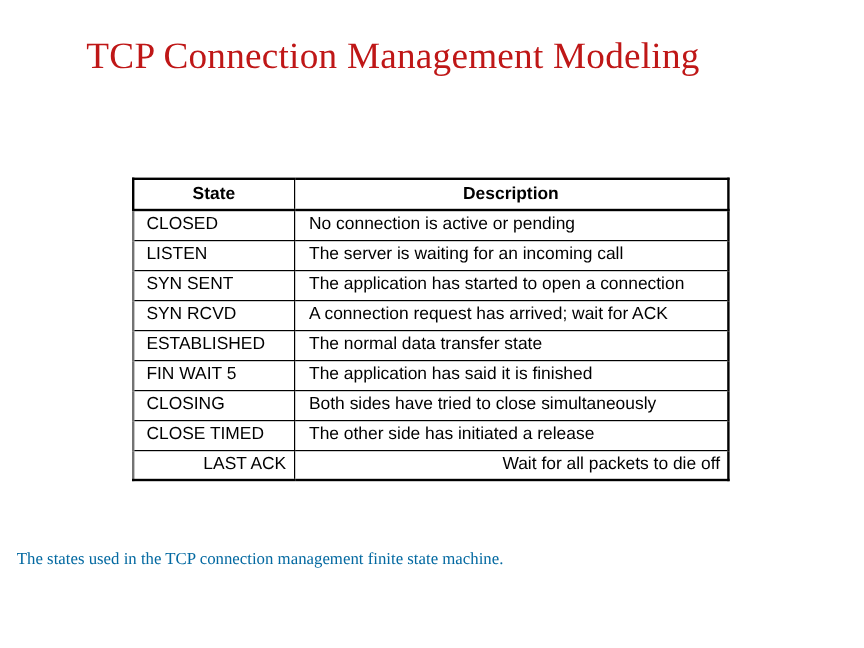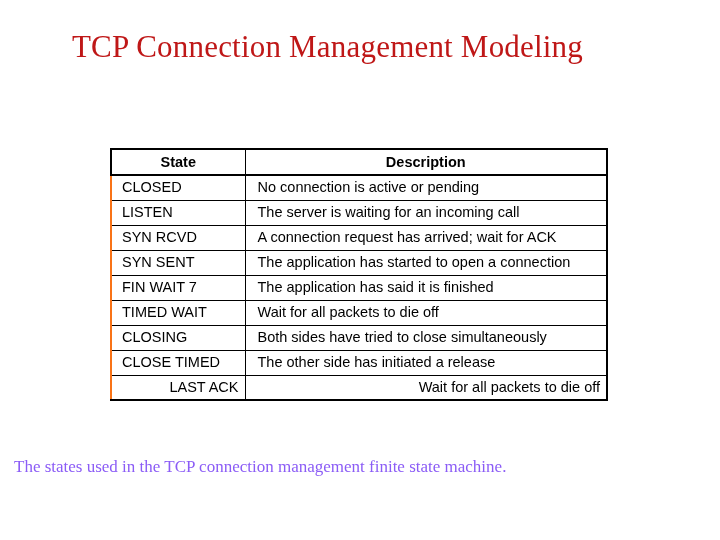--- a/index.html
+++ b/index.html
@@ -72,21 +72,21 @@
     height: 26px;
     padding: 0 4px;
   }
   table.state-table thead th.th-state { border-left: 2px solid #000000; }
   table.state-table thead th.th-desc  { border-right: 2px solid #000000; }
 
   
   table.state-table tbody td.cell-state {
     text-align: left;
     padding: 0 6px 0 10px;
-    border-left: 2px solid #f97316;
+    border-left: 2px solid #737373;
     white-space: nowrap;
   }
   table.state-table tbody td.cell-desc {
     text-align: left;
     padding: 0 6px 0 12px;
     border-right: 2px solid #000000;
     white-space: nowrap;
   }
   table.state-table tbody tr:last-child td {
     border-bottom: 2px solid #000000;
@@ -94,23 +94,23 @@
   }
 
   
   .caption {
     position: absolute;
     left: 14px;
     top: 455px;
     width: 700px;
     text-align: left;
     font-family: "Liberation Serif", "DejaVu Serif", serif;
-    font-size: 17px;
+    font-size: 14px;
     line-height: 24px;
-    color: #8b5cf6;
+    color: #0369a1;
     white-space: nowrap;
   }
 </style>
 </head>
 <body>
 
 <div class="slide-title">TCP Connection Management Modeling</div>
 
 <div class="table-wrap">
   <table class="state-table">
@@ -128,34 +128,34 @@
 
     <tr>
           <td class="cell-state">CLOSED</td>
           <td class="cell-desc">No connection is active or pending</td>
         </tr>
         <tr>
           <td class="cell-state">LISTEN</td>
           <td class="cell-desc">The server is waiting for an incoming call</td>
         </tr>
         <tr>
+          <td class="cell-state">SYN SENT</td>
+          <td class="cell-desc">The application has started to open a connection</td>
+        </tr>
+        <tr>
           <td class="cell-state">SYN RCVD</td>
           <td class="cell-desc">A connection request has arrived; wait for ACK</td>
         </tr>
         <tr>
-          <td class="cell-state">SYN SENT</td>
-          <td class="cell-desc">The application has started to open a connection</td>
+          <td class="cell-state">ESTABLISHED</td>
+          <td class="cell-desc">The normal data transfer state</td>
         </tr>
         <tr>
-          <td class="cell-state">FIN WAIT 7</td>
+          <td class="cell-state">FIN WAIT 5</td>
           <td class="cell-desc">The application has said it is finished</td>
-        </tr>
-        <tr>
-          <td class="cell-state">TIMED WAIT</td>
-          <td class="cell-desc">Wait for all packets to die off</td>
         </tr>
         <tr>
           <td class="cell-state">CLOSING</td>
           <td class="cell-desc">Both sides have tried to close simultaneously</td>
         </tr>
         <tr>
           <td class="cell-state">CLOSE TIMED</td>
           <td class="cell-desc">The other side has initiated a release</td>
         </tr>
         <tr>

